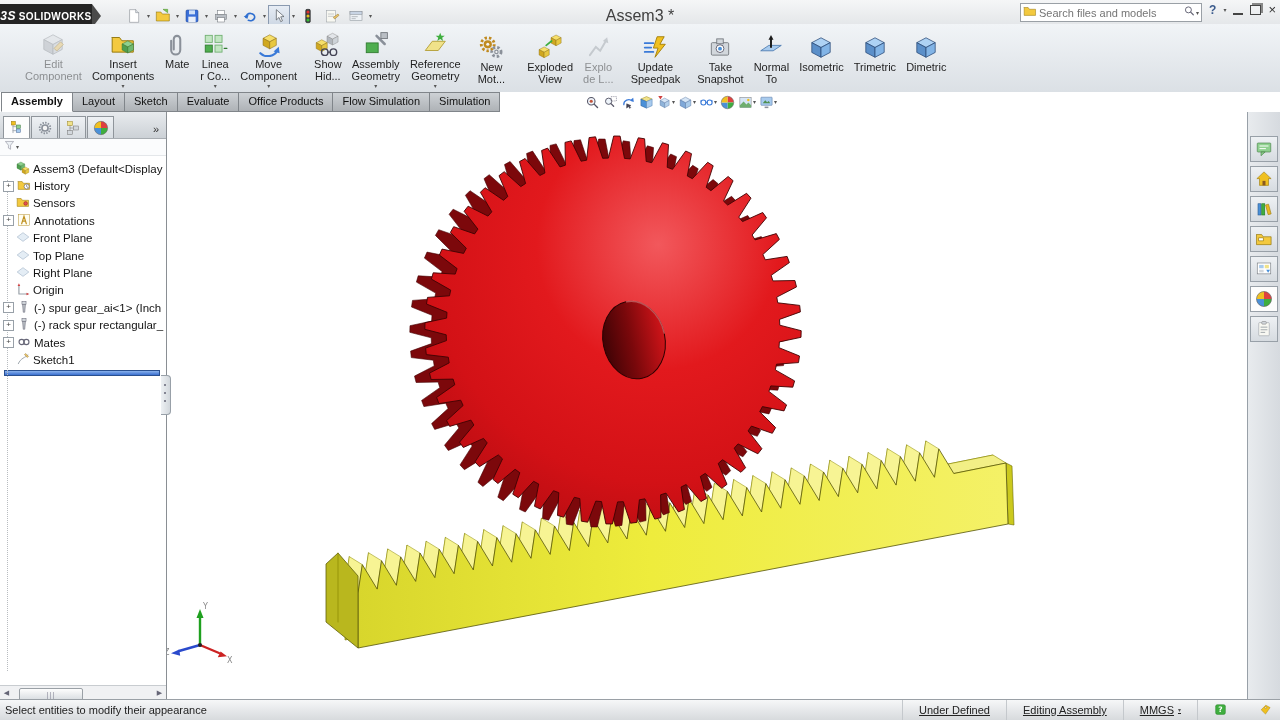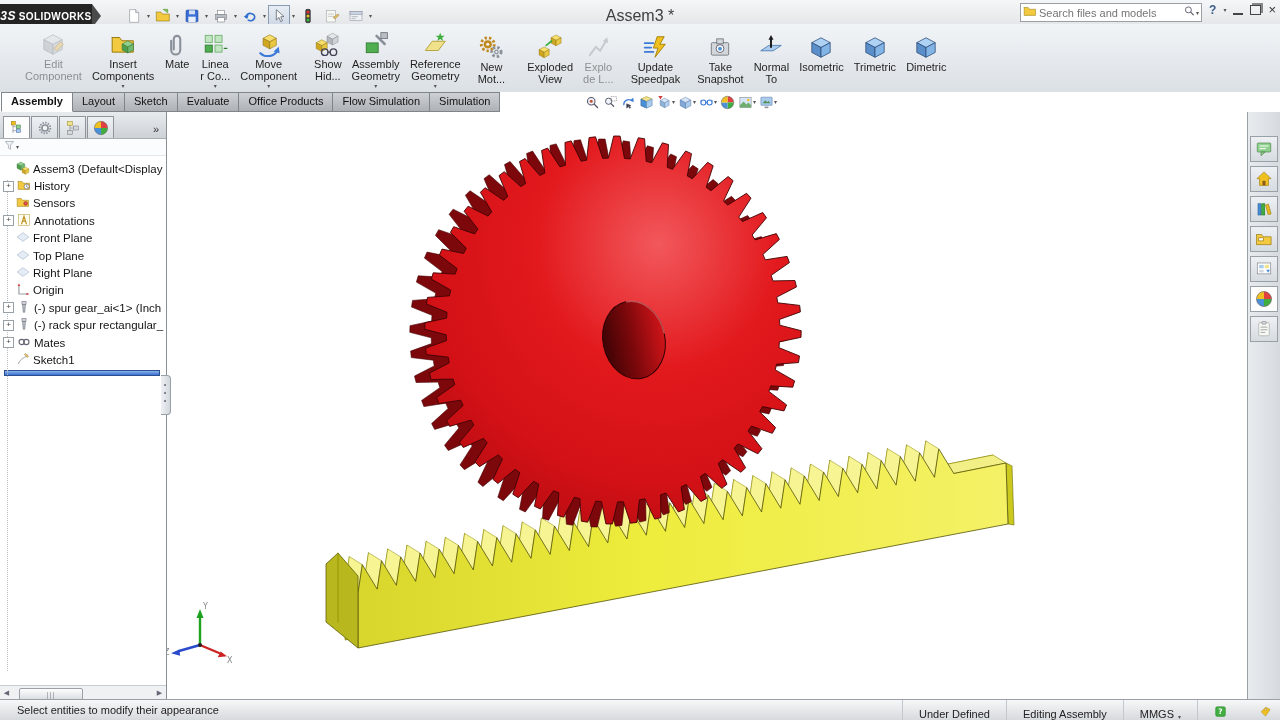--- a/index.html
+++ b/index.html
@@ -89,23 +89,23 @@
   
   .task-pane{position:absolute;right:0;top:112px;width:32px;bottom:20px;border-left:1px solid #98a0a8;
     background:linear-gradient(90deg,#e8ebee,#d6dadf);display:flex;flex-direction:column;align-items:center;
     padding-top:24px;gap:4px;}
   .tpbtn{width:26px;height:24px;border:1px solid #98a0a8;background:linear-gradient(#eef1f4,#d6dbe0);
     display:flex;align-items:center;justify-content:center;}
   .tpbtn.active{background:#fdfdfd;}
 
   
   .statusbar{position:absolute;left:0;right:0;bottom:0;height:20px;border-top:1px solid #9aa0a6;
-    background:linear-gradient(#f6f7f8,#d7dadd);display:flex;align-items:center;font-size:11px;color:#222;padding-left:12px;}
+    background:linear-gradient(#f6f7f8,#d7dadd);display:flex;align-items:center;font-size:11px;color:#222;}
   .sb-msg{padding-left:5px;flex:1;}
-  .sb-seg{padding:0 16px;height:100%;display:flex;align-items:flex-end;border-left:1px solid #c4c8cc;gap:4px;}
+  .sb-seg{padding:0 16px;height:100%;display:flex;align-items:center;border-left:1px solid #c4c8cc;gap:4px;text-decoration:underline;}
   .sb-seg.noborder{border-left:none;}
 </style>
 </head>
 <body>
 
 <div class="titlebar">
   <div class="logo">
     <span class="mark">3S</span>
     <span>SOLIDWORKS</span>
   </div>

